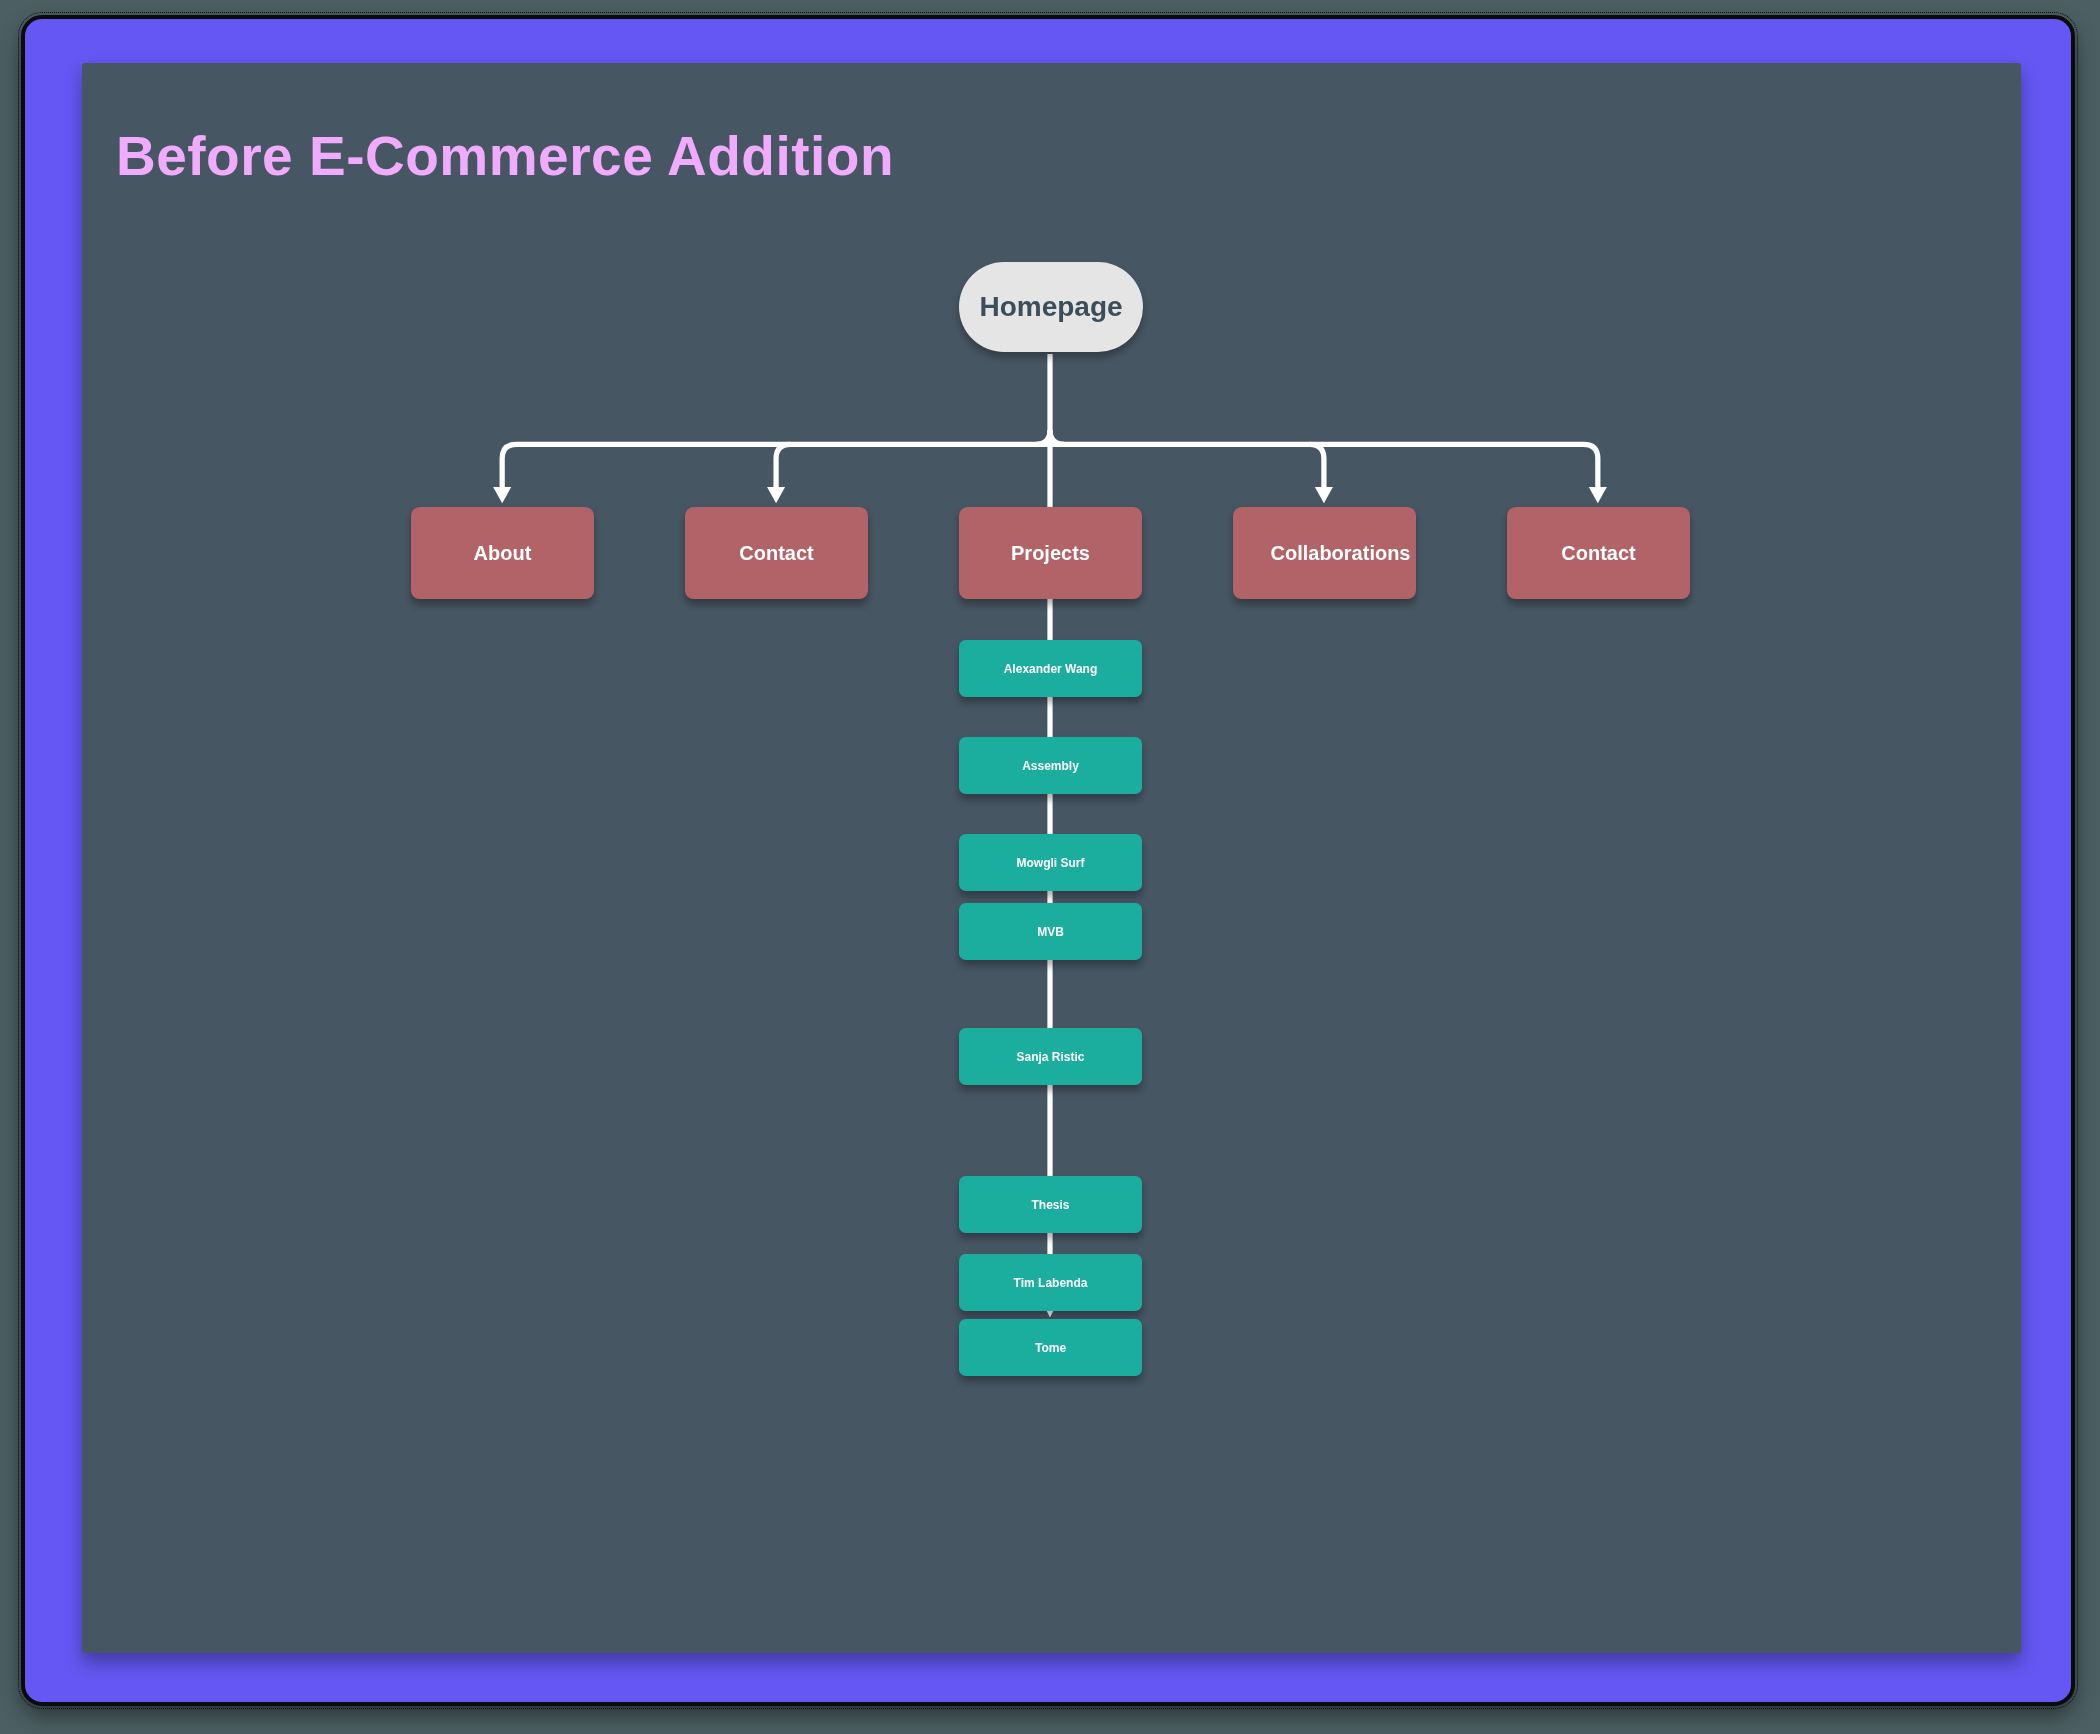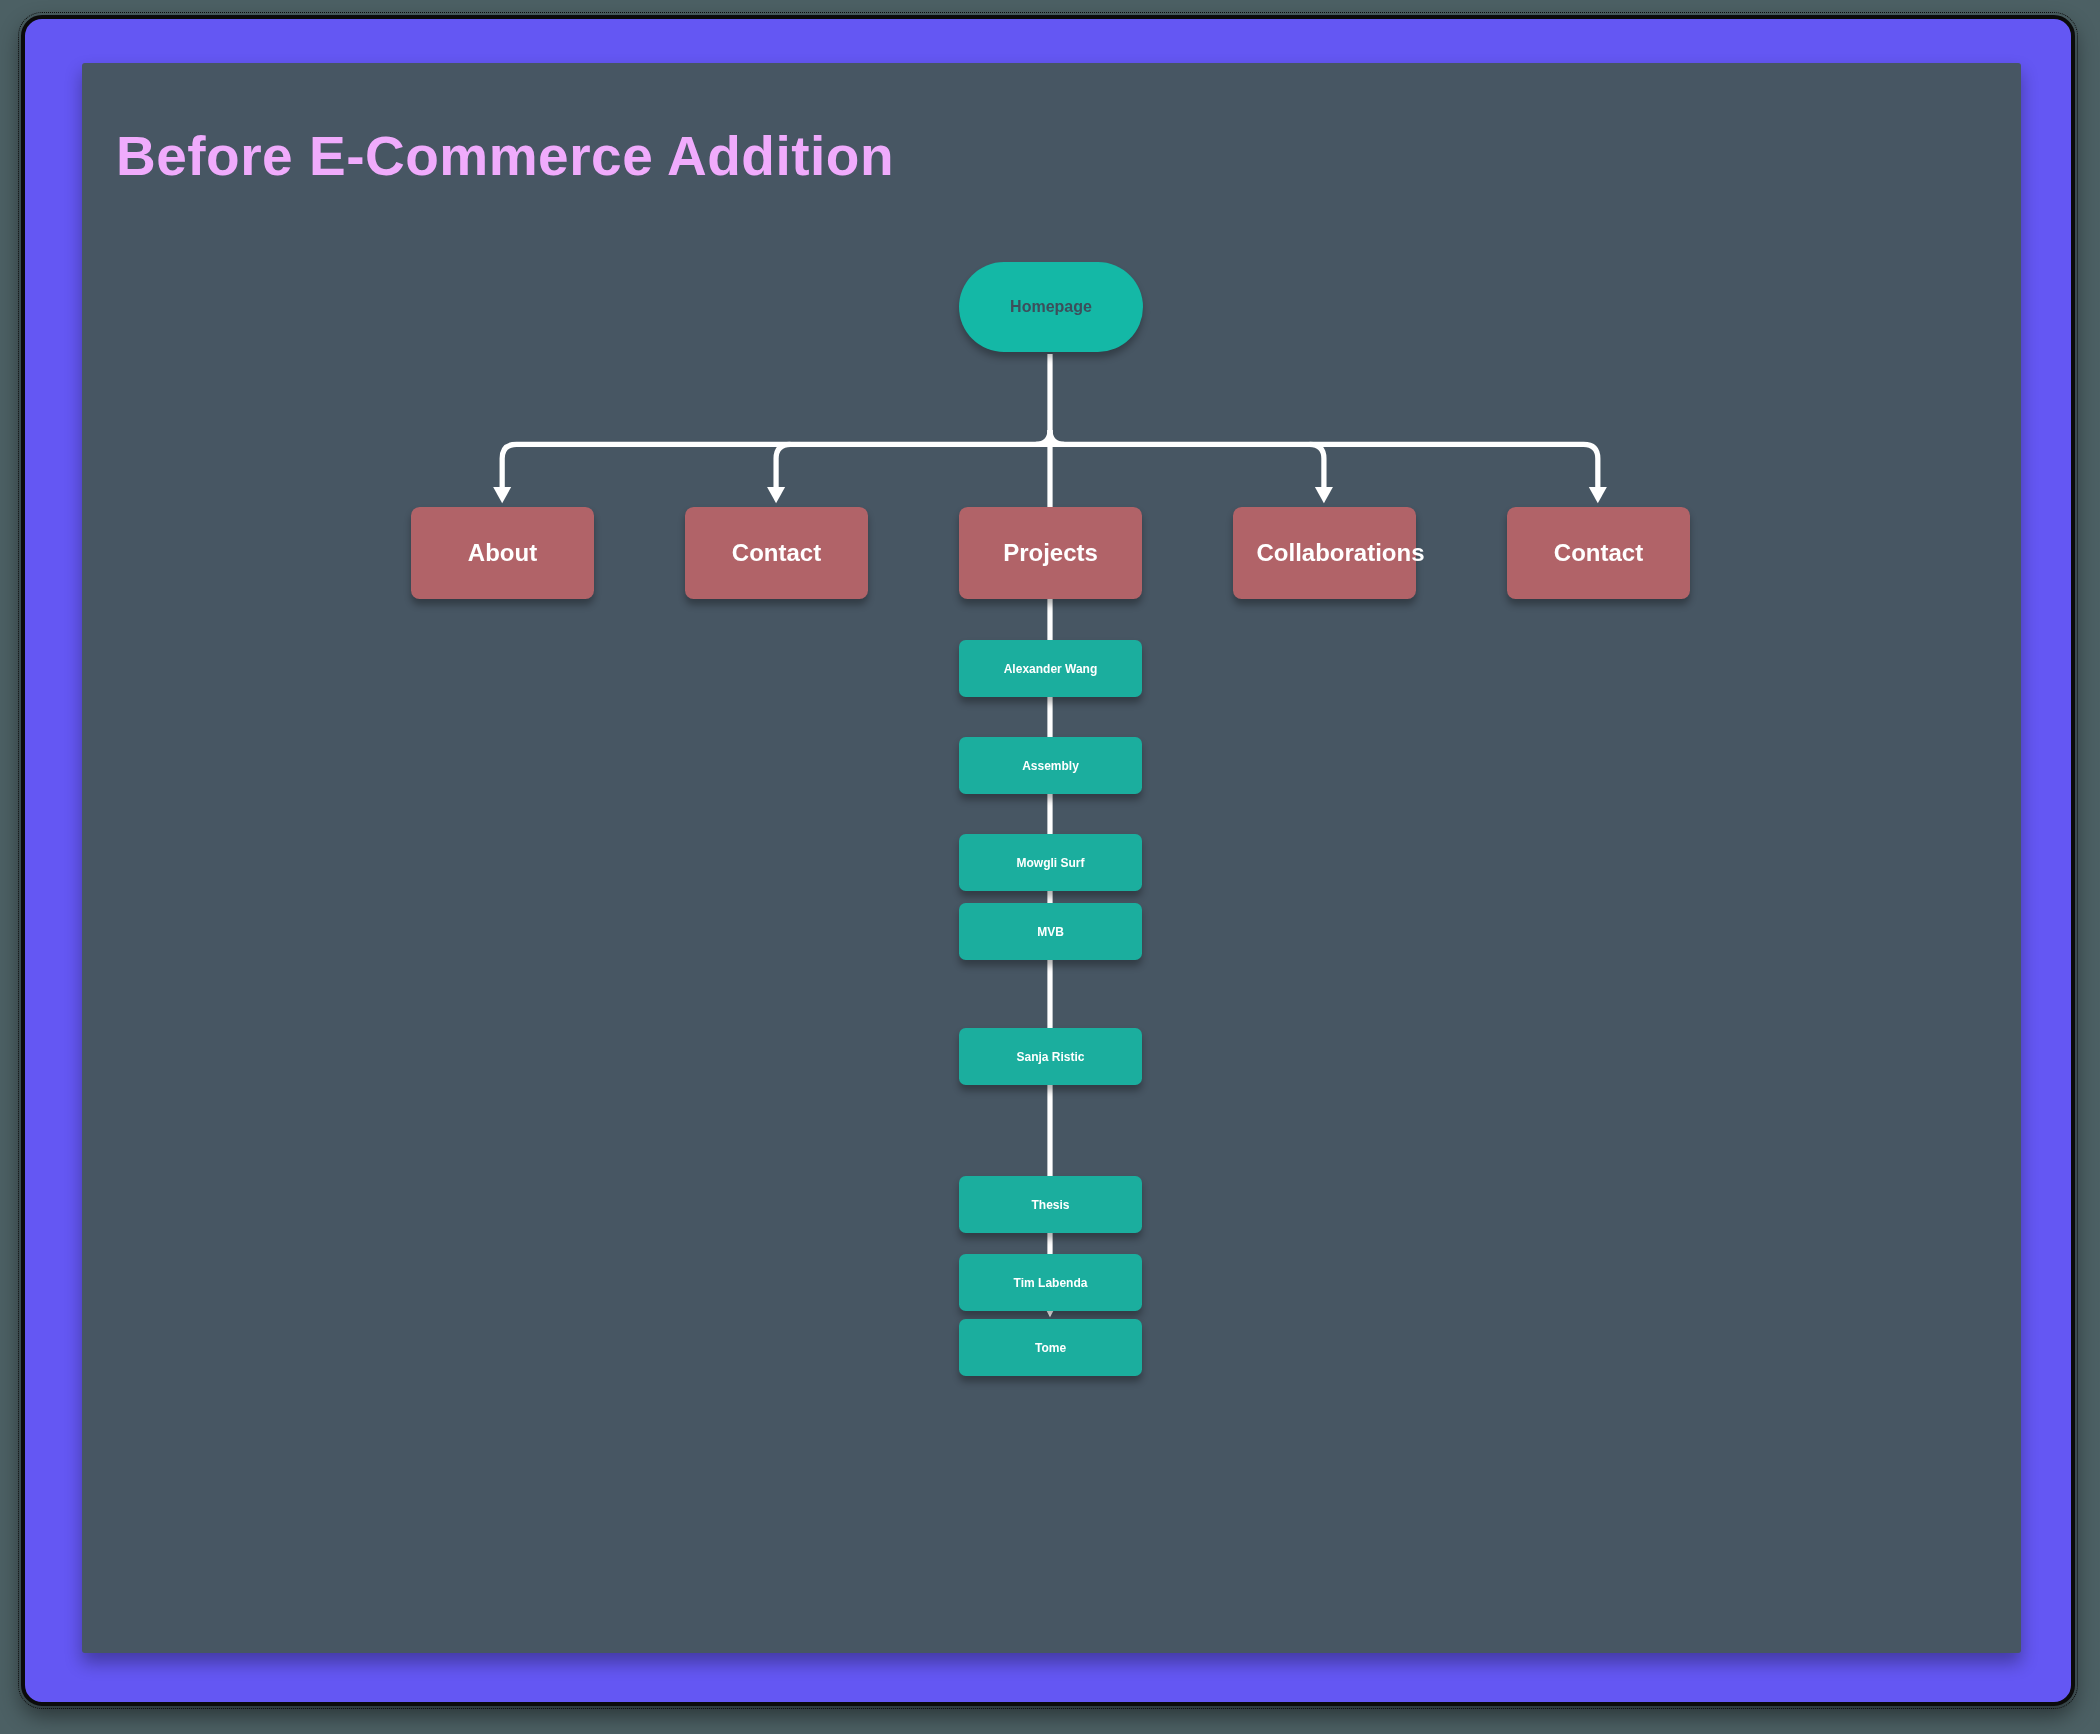--- a/index.html
+++ b/index.html
@@ -66,34 +66,34 @@
     text-align: center;
     color: #FFFFFF;
     box-sizing: border-box;
     cursor: default;
   }
   .node-root {
     left: 959px;
     top: 262px;
     width: 184px;
     height: 90px;
-    background: #14b8a6;
+    background: #e5e5e5;
     color: #3D4E5B;
     border-radius: 46px;
-    font-size: 16px;
+    font-size: 28px;
     font-weight: 600;
     box-shadow: 0 5.7px 7.6px rgba(0,0,0,0.28);
   }
   .node-page {
     top: 507px;
     width: 183px;
     height: 92px;
     background: #B16368;
     border-radius: 8.6px;
-    font-size: 24px;
+    font-size: 20px;
     font-weight: 600;
     box-shadow: 0 5.7px 7.6px rgba(0,0,0,0.30);
   }
   .node-project {
     left: 959px;
     width: 183px;
     height: 57px;
     background: #1BAE9E;
     border-radius: 6.7px;
     font-size: 12px;

